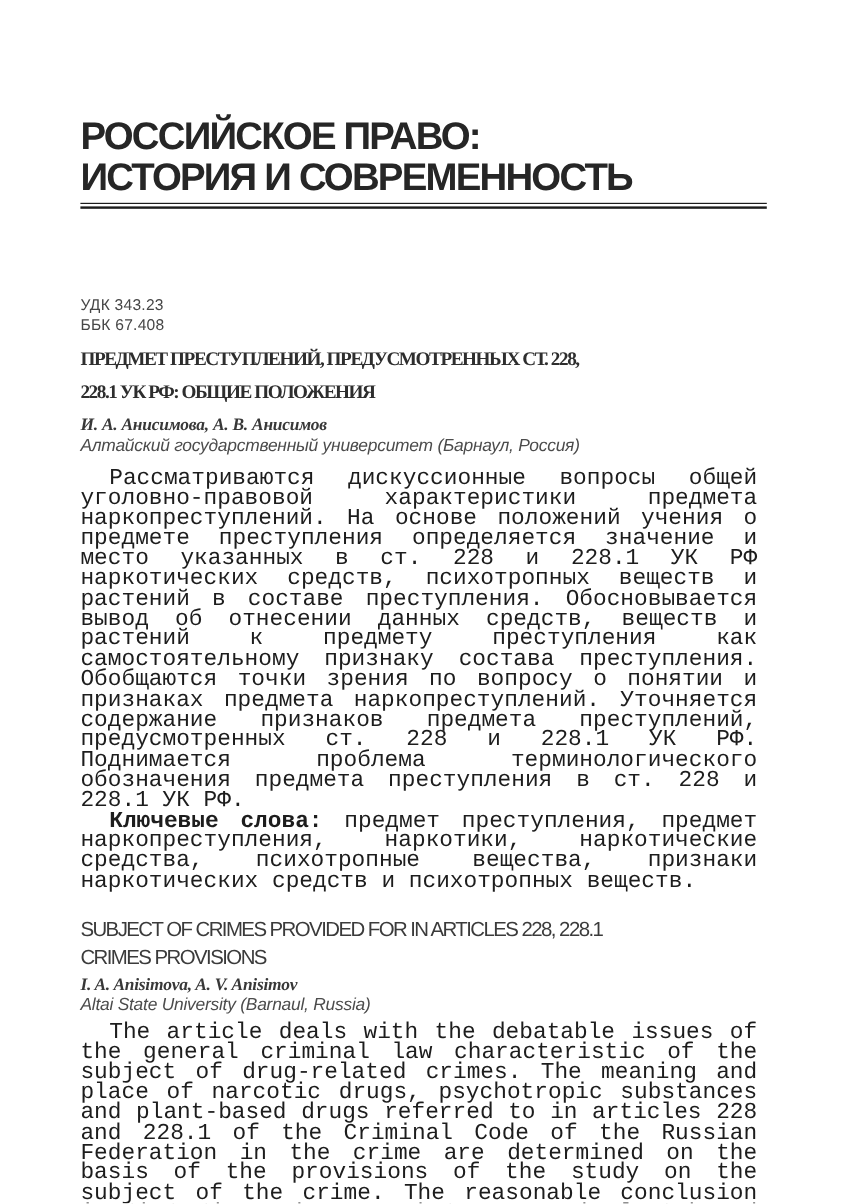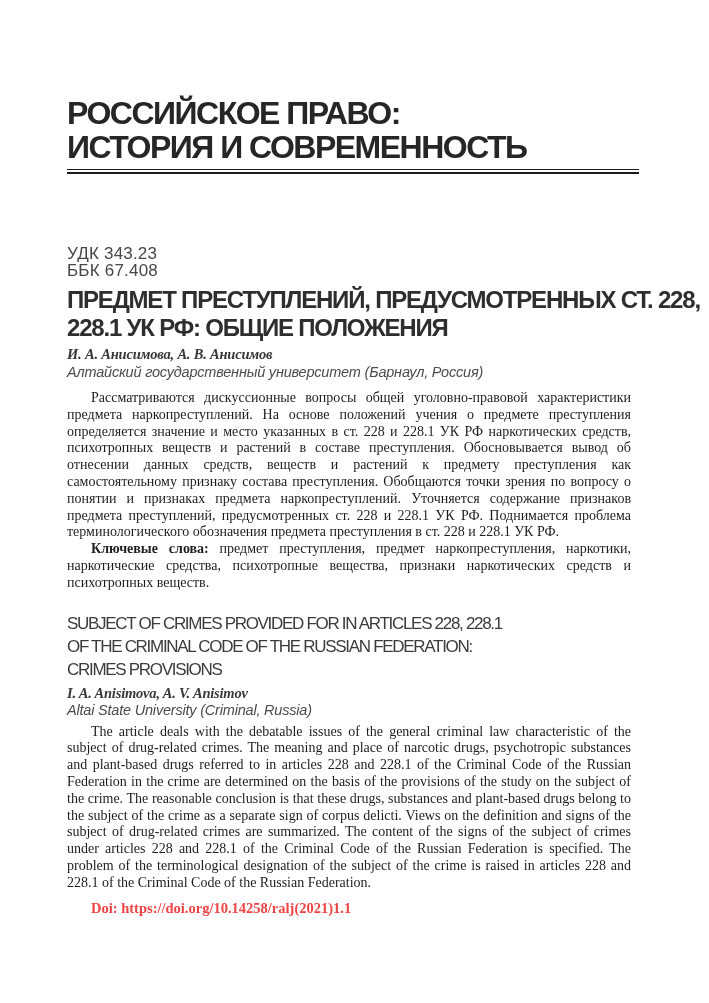--- a/index.html
+++ b/index.html
@@ -25,34 +25,35 @@
   .header-rule {
     margin-top: 5px;
     width: 572px;
     height: 2px;
     border-top: 1.5px solid #1c1c1c;
     border-bottom: 2.5px solid #1c1c1c;
   }
   
   .codes {
     margin-top: 71px;
-    font-size: 17px;
+    font-size: 13px;
     line-height: 17px;
     color: #474747;
     letter-spacing: 0.2px;
   }
   
   .article-title-ru {
     margin: 7px 0 0 0;
-    font-size: 24px;
+    font-size: 16px;
     line-height: 28px;
     font-weight: bold;
     letter-spacing: -1.2px;
     color: #2e2e2e;
     white-space: nowrap;
+    font-family: Liberation Serif, serif;
   }
   
   .article-title-en {
     margin: 20px 0 0 0;
     font-size: 17px;
     line-height: 23px;
     font-weight: normal;
     letter-spacing: -1.3px;
     color: #3b3b3b;
     white-space: nowrap;
@@ -70,22 +71,22 @@
   .affiliation {
     font-size: 14.5px;
     line-height: 17.5px;
     font-style: italic;
     letter-spacing: -0.2px;
     color: #4c4c4c;
   }
   
   .body-text {
     margin: 0;
-    font-family: Liberation Serif, serif;
-    font-size: 14px;
+    font-family: Liberation Mono, monospace;
+    font-size: 19px;
     line-height: 16.8px;
     color: #1d1d1d;
     text-align: justify;
   }
   p.abstract { margin-top: 9px; text-indent: 24px; }
   p.abstract-en { margin-top: 4px; text-indent: 24px; }
   p.keywords { margin-top: 0; text-indent: 24px; }
   .kw-label { font-weight: bold; margin-top: 28px; }
   .doi-line {
     margin-top: 8px;
@@ -122,22 +123,21 @@
     </h1>
     <div class="authors">И. А. Анисимова, А. В. Анисимов</div>
     <div class="affiliation">Алтайский государственный университет (Барнаул, Россия)</div>
     <p class="body-text abstract">Рассматриваются дискуссионные вопросы общей уголовно-правовой характеристики предмета наркопреступлений. На основе положений учения о предмете преступления определяется значение и место указанных в ст. 228 и 228.1 УК РФ наркотических средств, психотропных веществ и растений в составе преступления. Обосновывается вывод об отнесении данных средств, веществ и растений к предмету преступления как самостоятельному признаку состава преступления. Обобщаются точки зрения по вопросу о понятии и признаках предмета наркопреступлений. Уточняется содержание признаков предмета преступлений, предусмотренных ст. 228 и 228.1 УК РФ. Поднимается проблема терминологического обозначения предмета преступления в ст. 228 и 228.1 УК РФ.</p>
     <p class="body-text keywords"><span class="kw-label">Ключевые слова:</span><span> предмет преступления, предмет наркопреступления, наркотики, наркотические средства, психотропные вещества, признаки наркотических средств и психотропных веществ.</span></p>
   </section>
 
   <section>
     <h2 class="article-title-en">
       <div>SUBJECT OF CRIMES PROVIDED FOR IN ARTICLES 228, 228.1</div>
-      <div>OF THE CRIMINAL CODE OF THE RUSSIAN FEDERATION:</div>
       <div>CRIMES PROVISIONS</div>
     </h2>
     <div class="authors">I. A. Anisimova, A. V. Anisimov</div>
-    <div class="affiliation">Altai State University (Criminal, Russia)</div>
+    <div class="affiliation">Altai State University (Barnaul, Russia)</div>
     <p class="body-text abstract-en">The article deals with the debatable issues of the general criminal law characteristic of the subject of drug-related crimes. The meaning and place of narcotic drugs, psychotropic substances and plant-based drugs referred to in articles 228 and 228.1 of the Criminal Code of the Russian Federation in the crime are determined on the basis of the provisions of the study on the subject of the crime. The reasonable conclusion is that these drugs, substances and plant-based drugs belong to the subject of the crime as a separate sign of corpus delicti. Views on the definition and signs of the subject of drug-related crimes are summarized. The content of the signs of the subject of crimes under articles 228 and 228.1 of the Criminal Code of the Russian Federation is specified. The problem of the terminological designation of the subject of the crime is raised in articles 228 and 228.1 of the Criminal Code of the Russian Federation.</p>
     <div class="doi-line">Doi: https://doi.org/10.14258/ralj(2021)1.1</div>
   </section>
 
 </div>
 
 </body></html>

